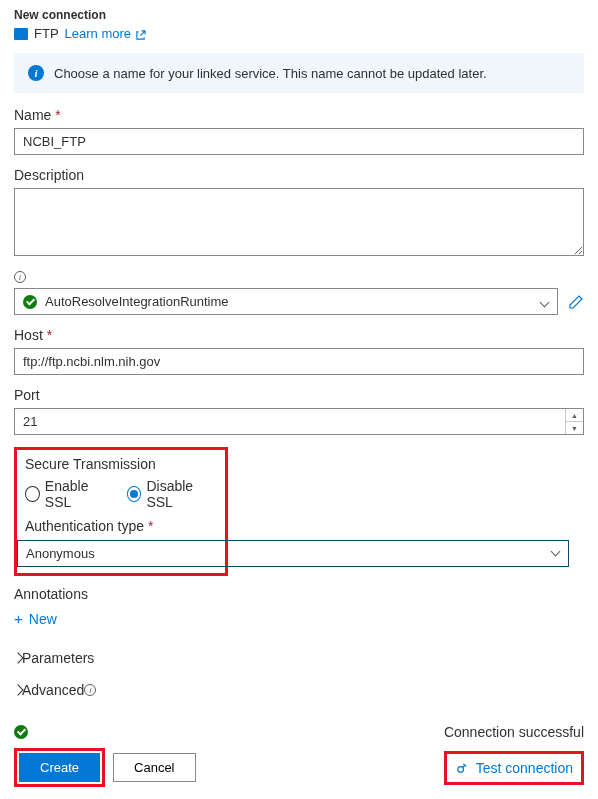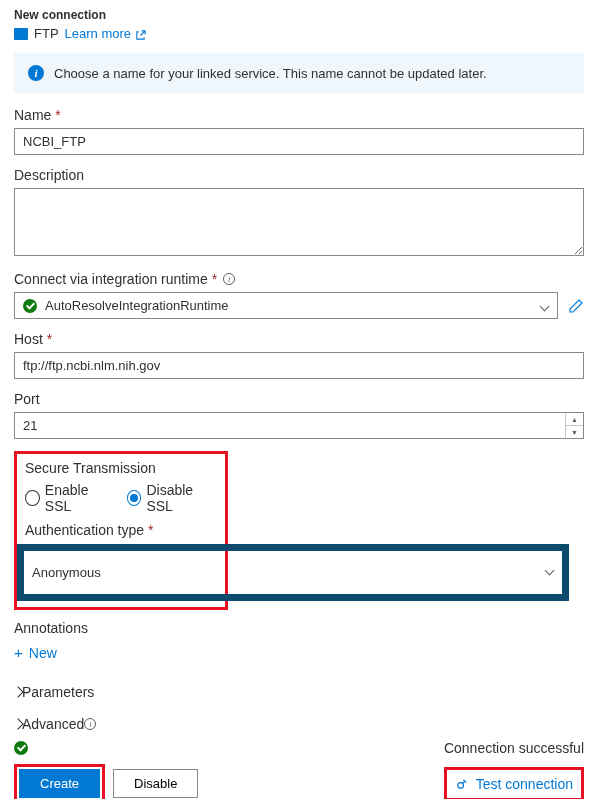--- a/index.html
+++ b/index.html
@@ -202,22 +202,22 @@
     .radio.sel::after {
       content: "";
       width: 8px; height: 8px;
       background: #0078d4;
       border-radius: 50%;
     }
     .auth-select-full {
       width: 552px;
       display: flex;
       align-items: flex-start;
-      border: 7px solid #0c4a6e;
-      padding: 14px 8px;
+      border: 1px solid #0c4a6e;
+      padding: 5px 8px;
       font-size: 13px;
       margin-left: -8px;
     }
     .annotations { margin-bottom: 12px; }
     .new-link {
       color: #0078d4;
       font-size: 14px;
       display: inline-flex;
       align-items: center;
       gap: 6px;
@@ -302,21 +302,20 @@
   <input class="text-input" type="text" value="NCBI_FTP" style="">
 </div>
 
 <div class="form-group">
   <label class="form-label">Description</label>
   <textarea class="textarea" style=""></textarea>
 </div>
 
 <div class="form-group">
   <div class="label-row">
-    <label class="form-label" style="margin-bottom:0"><span>Connect via integration runtime</span> <span class="req">*</span></label>
     <span class="help-icon">i</span>
   </div>
   <div style="height:5px"></div>
   <div class="ir-row">
     <div class="ir-select">
       <span class="check-circle"></span>
       <span>AutoResolveIntegrationRuntime</span>
       <span class="chevron-down"></span>
     </div>
     <svg class="edit-icon" viewBox="0 0 16 16" fill="none" stroke="#0078d4" stroke-width="1.2">
@@ -383,21 +382,21 @@
 
 <div class="status-row">
   <span class="check-circle"></span>
   <span>Connection successful</span>
 </div>
 
 <div class="footer">
   <span class="hl-btn">
     <button class="btn primary">Create</button>
   </span>
-  <button class="btn">Disable</button>
+  <button class="btn">Cancel</button>
   <div style="flex:1"></div>
   <span class="hl-btn">
     <span class="test-conn">
       <svg class="plug-icon" viewBox="0 0 16 16" fill="none" stroke="#0078d4" stroke-width="1.3">
           <circle cx="6" cy="10" r="3"></circle>
           <path d="M8 8l3-3M9 4l1 1M11 6l1 1"></path>
         </svg>
       <span>Test connection</span>
     </span>
   </span>

